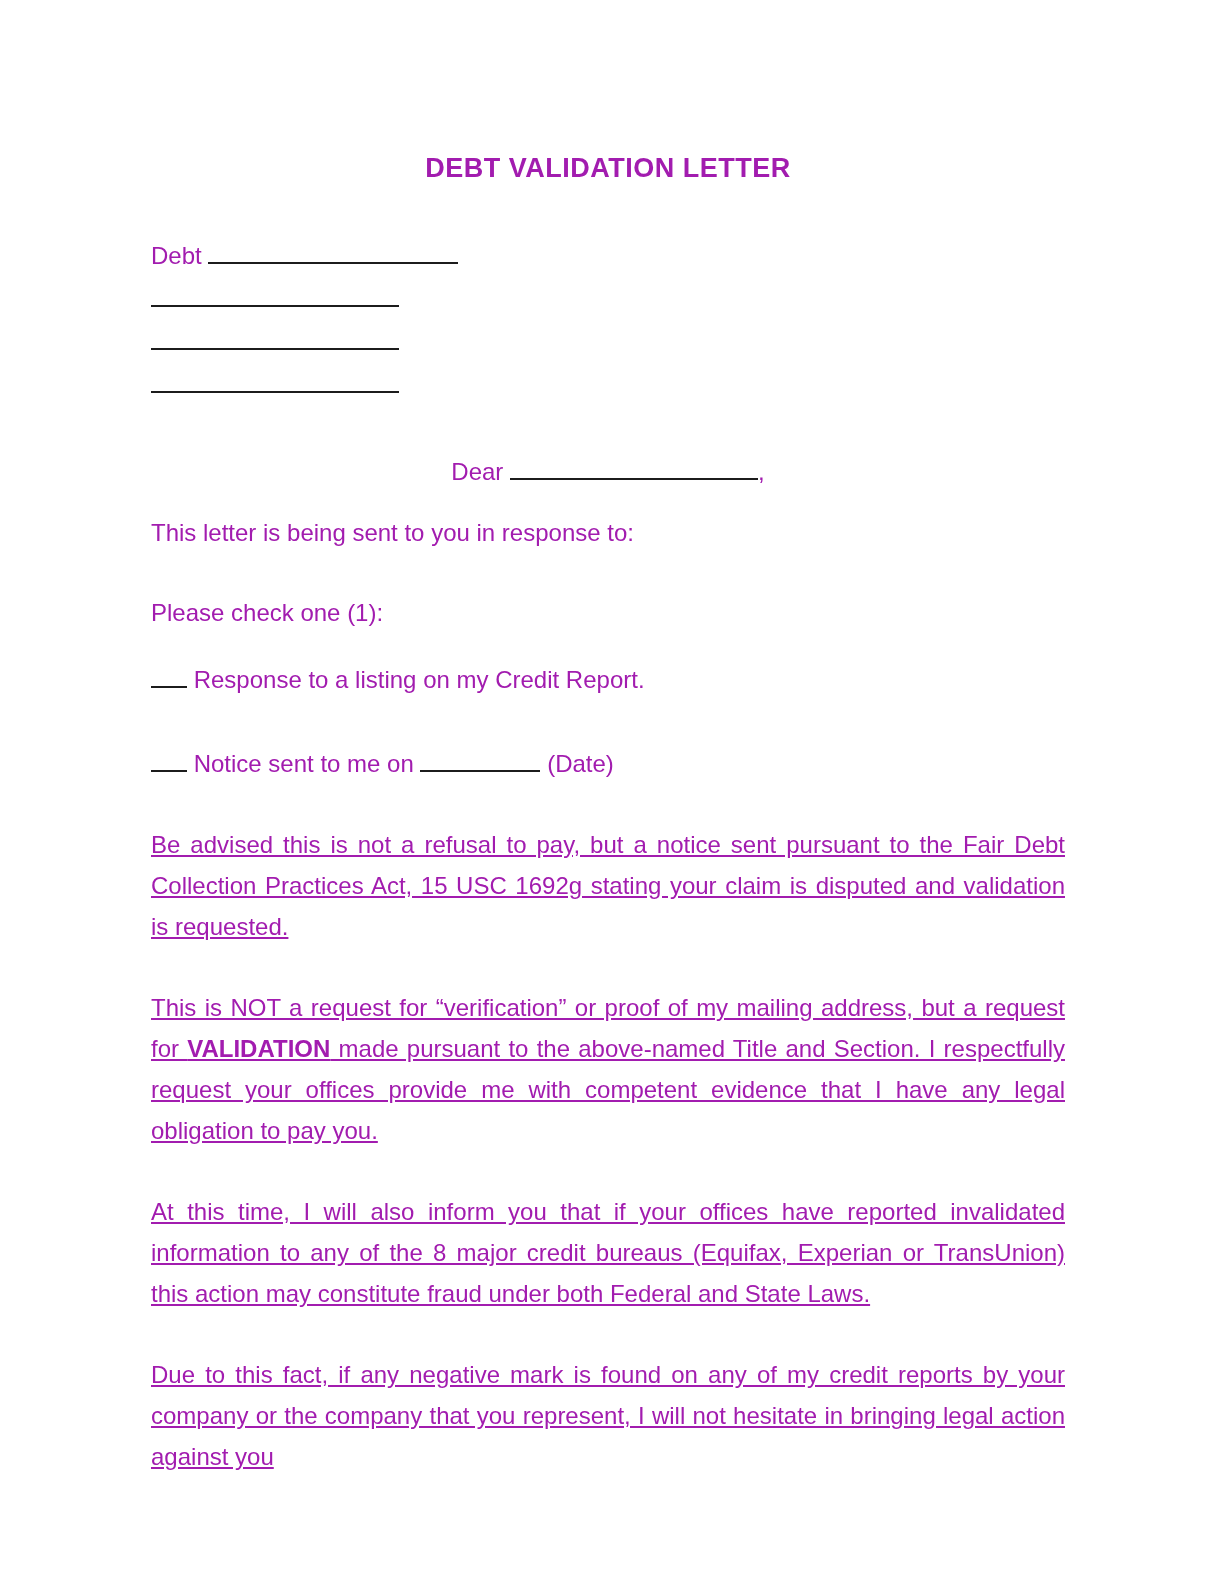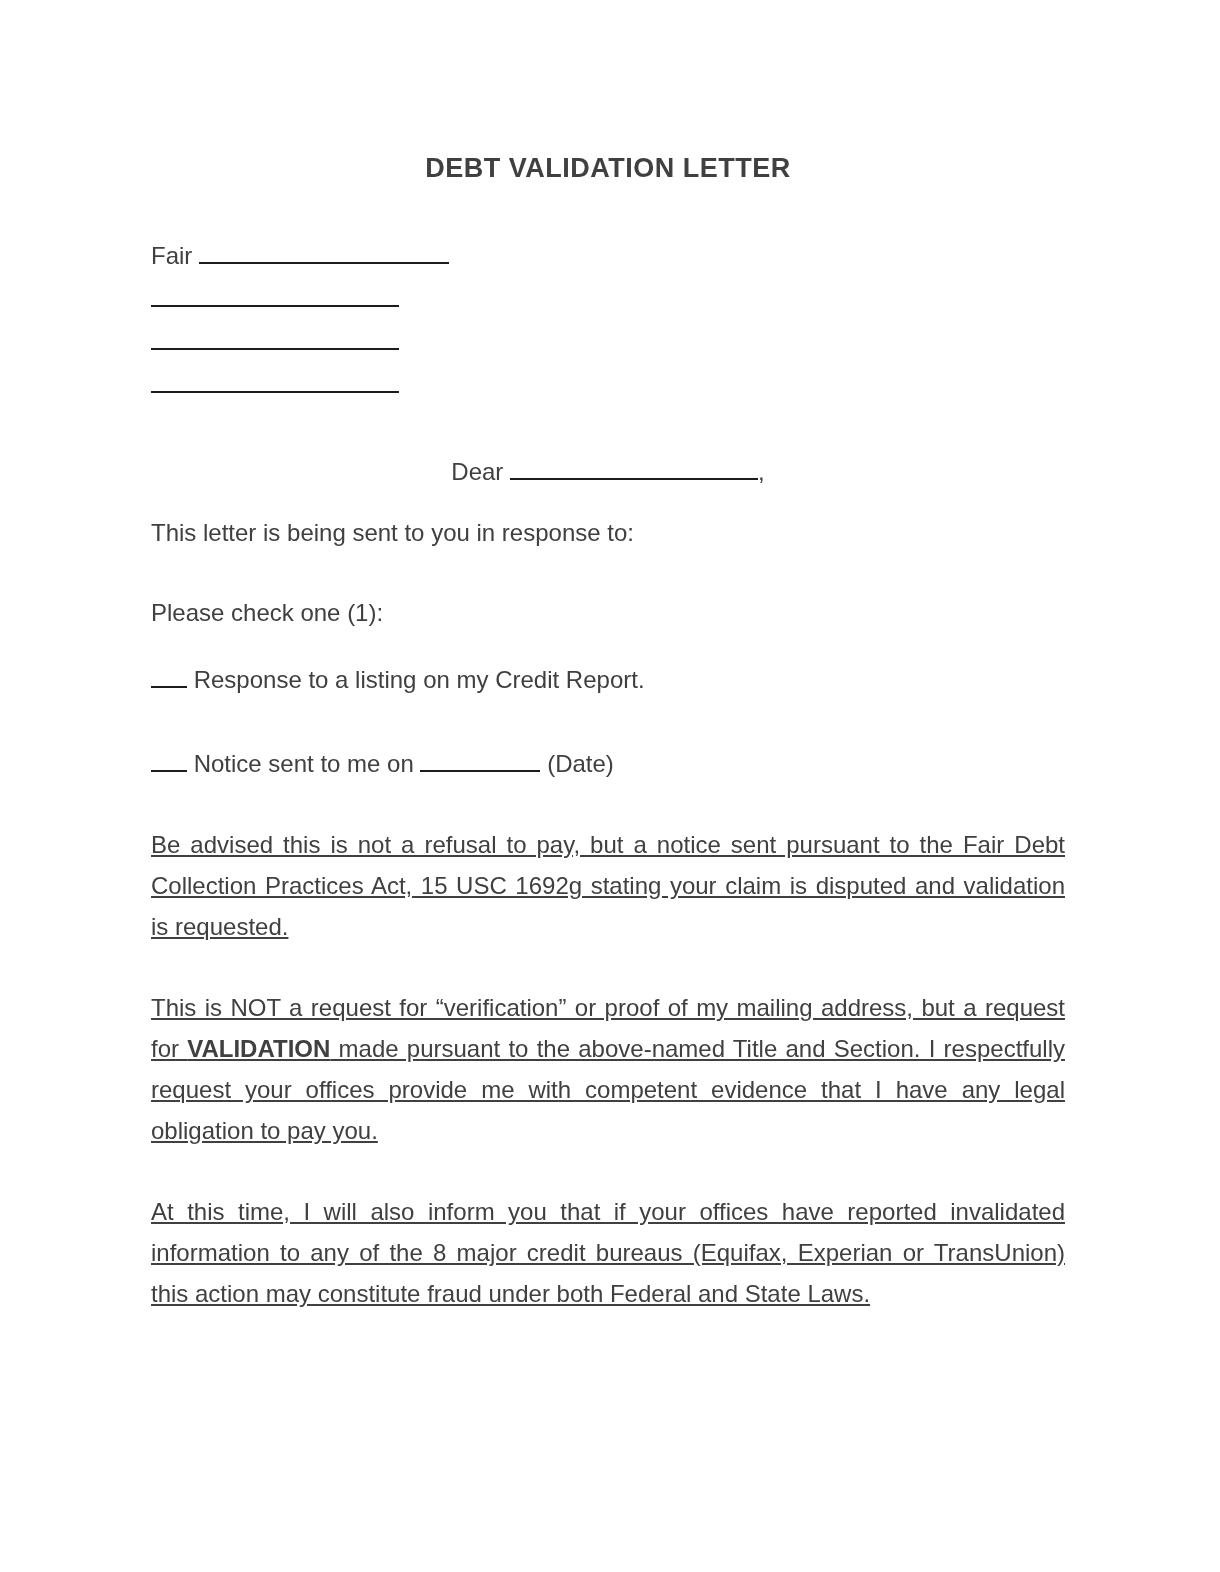--- a/index.html
+++ b/index.html
@@ -6,21 +6,21 @@
     margin: 0;
     padding: 0;
     background: #ffffff;
   }
   .page {
     position: relative;
     width: 1220px;
     height: 1572px;
     box-sizing: border-box;
     background: #ffffff;
-    color: #404040;
+    color: #a21caf;
     font-family: "Liberation Sans", "DejaVu Sans", sans-serif;
     font-size: 24px;
     line-height: 40px;
     padding: 148px 155px 0 151px;
     overflow: hidden;
   }
   .title {
     margin: 0;
     font-size: 27px;
     line-height: 40px;
@@ -56,21 +56,21 @@
   .para strong { font-weight: bold; }
 </style>
 </head>
 <body>
 
 <div class="page">
 
   <h1 class="title">DEBT VALIDATION LETTER</h1>
 
   <div class="line date-line">
-    <span>Fair</span>
+    <span>Debt</span>
     <span class="blank w250"></span>
   </div>
 
   <div class="line">
     <span class="blank w248"></span>
   </div>
   <div class="line">
     <span class="blank w248"></span>
   </div>
   <div class="line">
@@ -97,14 +97,15 @@
     <span class="blank w120"></span>
     <span>(Date)</span>
   </div>
 
   <p class="para">Be advised this is not a refusal to pay, but a notice sent pursuant to the Fair Debt Collection Practices Act, 15 USC 1692g stating your claim is disputed and validation is requested.</p>
 
   <p class="para"><span>This is NOT a request for “verification” or proof of my mailing address, but a request for </span><strong>VALIDATION</strong><span> made pursuant to the above-named Title and Section. I respectfully request your offices provide me with competent evidence that I have any legal obligation to pay you.</span></p>
 
   <p class="para">At this time, I will also inform you that if your offices have reported invalidated information to any of the 8 major credit bureaus (Equifax, Experian or TransUnion) this action may constitute fraud under both Federal and State Laws.</p>
 
+  <p class="para">Due to this fact, if any negative mark is found on any of my credit reports by your company or the company that you represent, I will not hesitate in bringing legal action against you</p>
 
 </div>
 
 </body></html>

